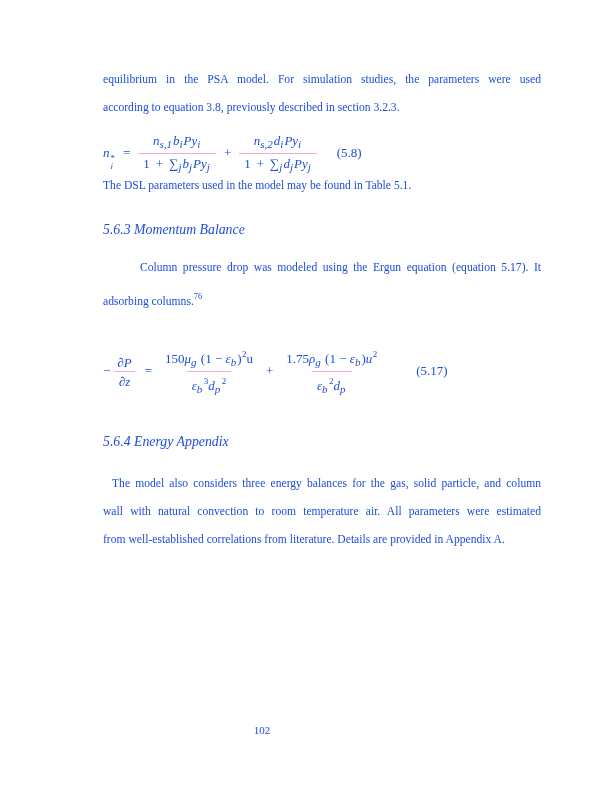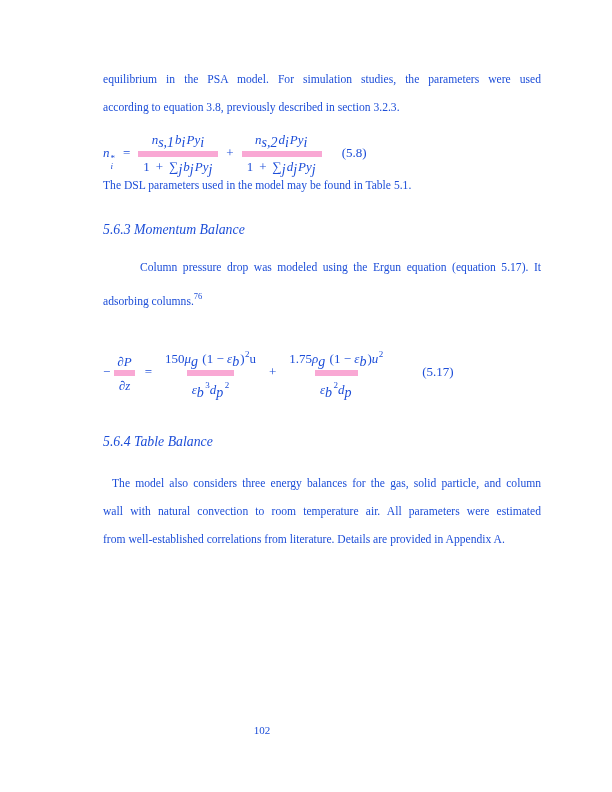--- a/index.html
+++ b/index.html
@@ -35,28 +35,28 @@
   
   .equation{
     font-size:13px;
     line-height:50px;
     white-space:nowrap;
     font-style:normal;
   }
   .equation .var{font-style:italic;}
   .equation .up{font-style:normal;}
   .equation .op{font-style:normal;margin:0 6px;}
-  .equation .sb{font-size:14px;font-style:italic;vertical-align:-3px;margin-right:1px;}
+  .equation .sb{font-size:11px;font-style:italic;vertical-align:-3px;margin-right:1px;}
   .equation .sp{font-size:9px;font-style:normal;vertical-align:6px;margin-left:0.5px;}
   .frac{
     display:inline-flex;flex-direction:column;align-items:center;
     vertical-align:middle;line-height:17px;margin:0 2px;
   }
   .frac .num,.frac .den{white-space:nowrap;text-align:center;padding:0 5px;}
-  .frac .den{border-top:6px solid #f9a8d4;padding-top:1px;}
+  .frac .den{border-top:1px solid #f9a8d4;padding-top:1px;}
   .stack{
     display:inline-flex;flex-direction:column;align-items:flex-start;
     vertical-align:-4px;line-height:8px;font-size:9px;margin-left:1px;margin-right:2px;
   }
   .stack .stk-sup{font-style:normal;}
   .stack .stk-sub{font-style:italic;}
   .eq-label{font-style:normal;}
   .page-number{
     position:absolute;left:0;width:524px;top:722px;
     text-align:center;text-align-last:center;
@@ -103,21 +103,21 @@
           <span class="den"><span class="var">∂z</span></span>
         </span><span class="op">=</span><span class="frac">
           <span class="num"><span class="up">150</span><span class="var">μ</span><span class="sb">g</span><span class="up"> (1 − </span><span class="var">ε</span><span class="sb">b</span><span class="up">)</span><span class="sp">2</span><span class="up">u</span></span>
           <span class="den"><span class="var">ε</span><span class="sb">b</span><span class="sp">3</span><span class="var">d</span><span class="sb">p</span><span class="sp">2</span></span>
         </span><span class="op">+</span><span class="frac">
           <span class="num"><span class="up">1.75</span><span class="var">ρ</span><span class="sb">g</span><span class="up"> (1 − </span><span class="var">ε</span><span class="sb">b</span><span class="up">)</span><span class="var">u</span><span class="sp">2</span></span>
           <span class="den"><span class="var">ε</span><span class="sb">b</span><span class="sp">2</span><span class="var">d</span><span class="sb">p</span></span>
         </span></span><span class="eq-label" style="margin-left:32px;">(5.17)</span>
   </div>
 
-  <div class="blk heading" style="top:428px;">5.6.4  Table Balance</div>
+  <div class="blk heading" style="top:428px;">5.6.4  Energy Appendix</div>
 
   <div class="blk" style="top:470px;">
     <div class="line indent-sm">The model also considers three energy balances for the gas, solid particle, and column</div>
     <div class="line">wall with natural convection to room temperature air.  All parameters were estimated</div>
     <div class="line last">from well-established correlations from literature.   Details are provided in Appendix A.</div>
   </div>
 
   <div class="page-number">102</div>
 
 </div>

